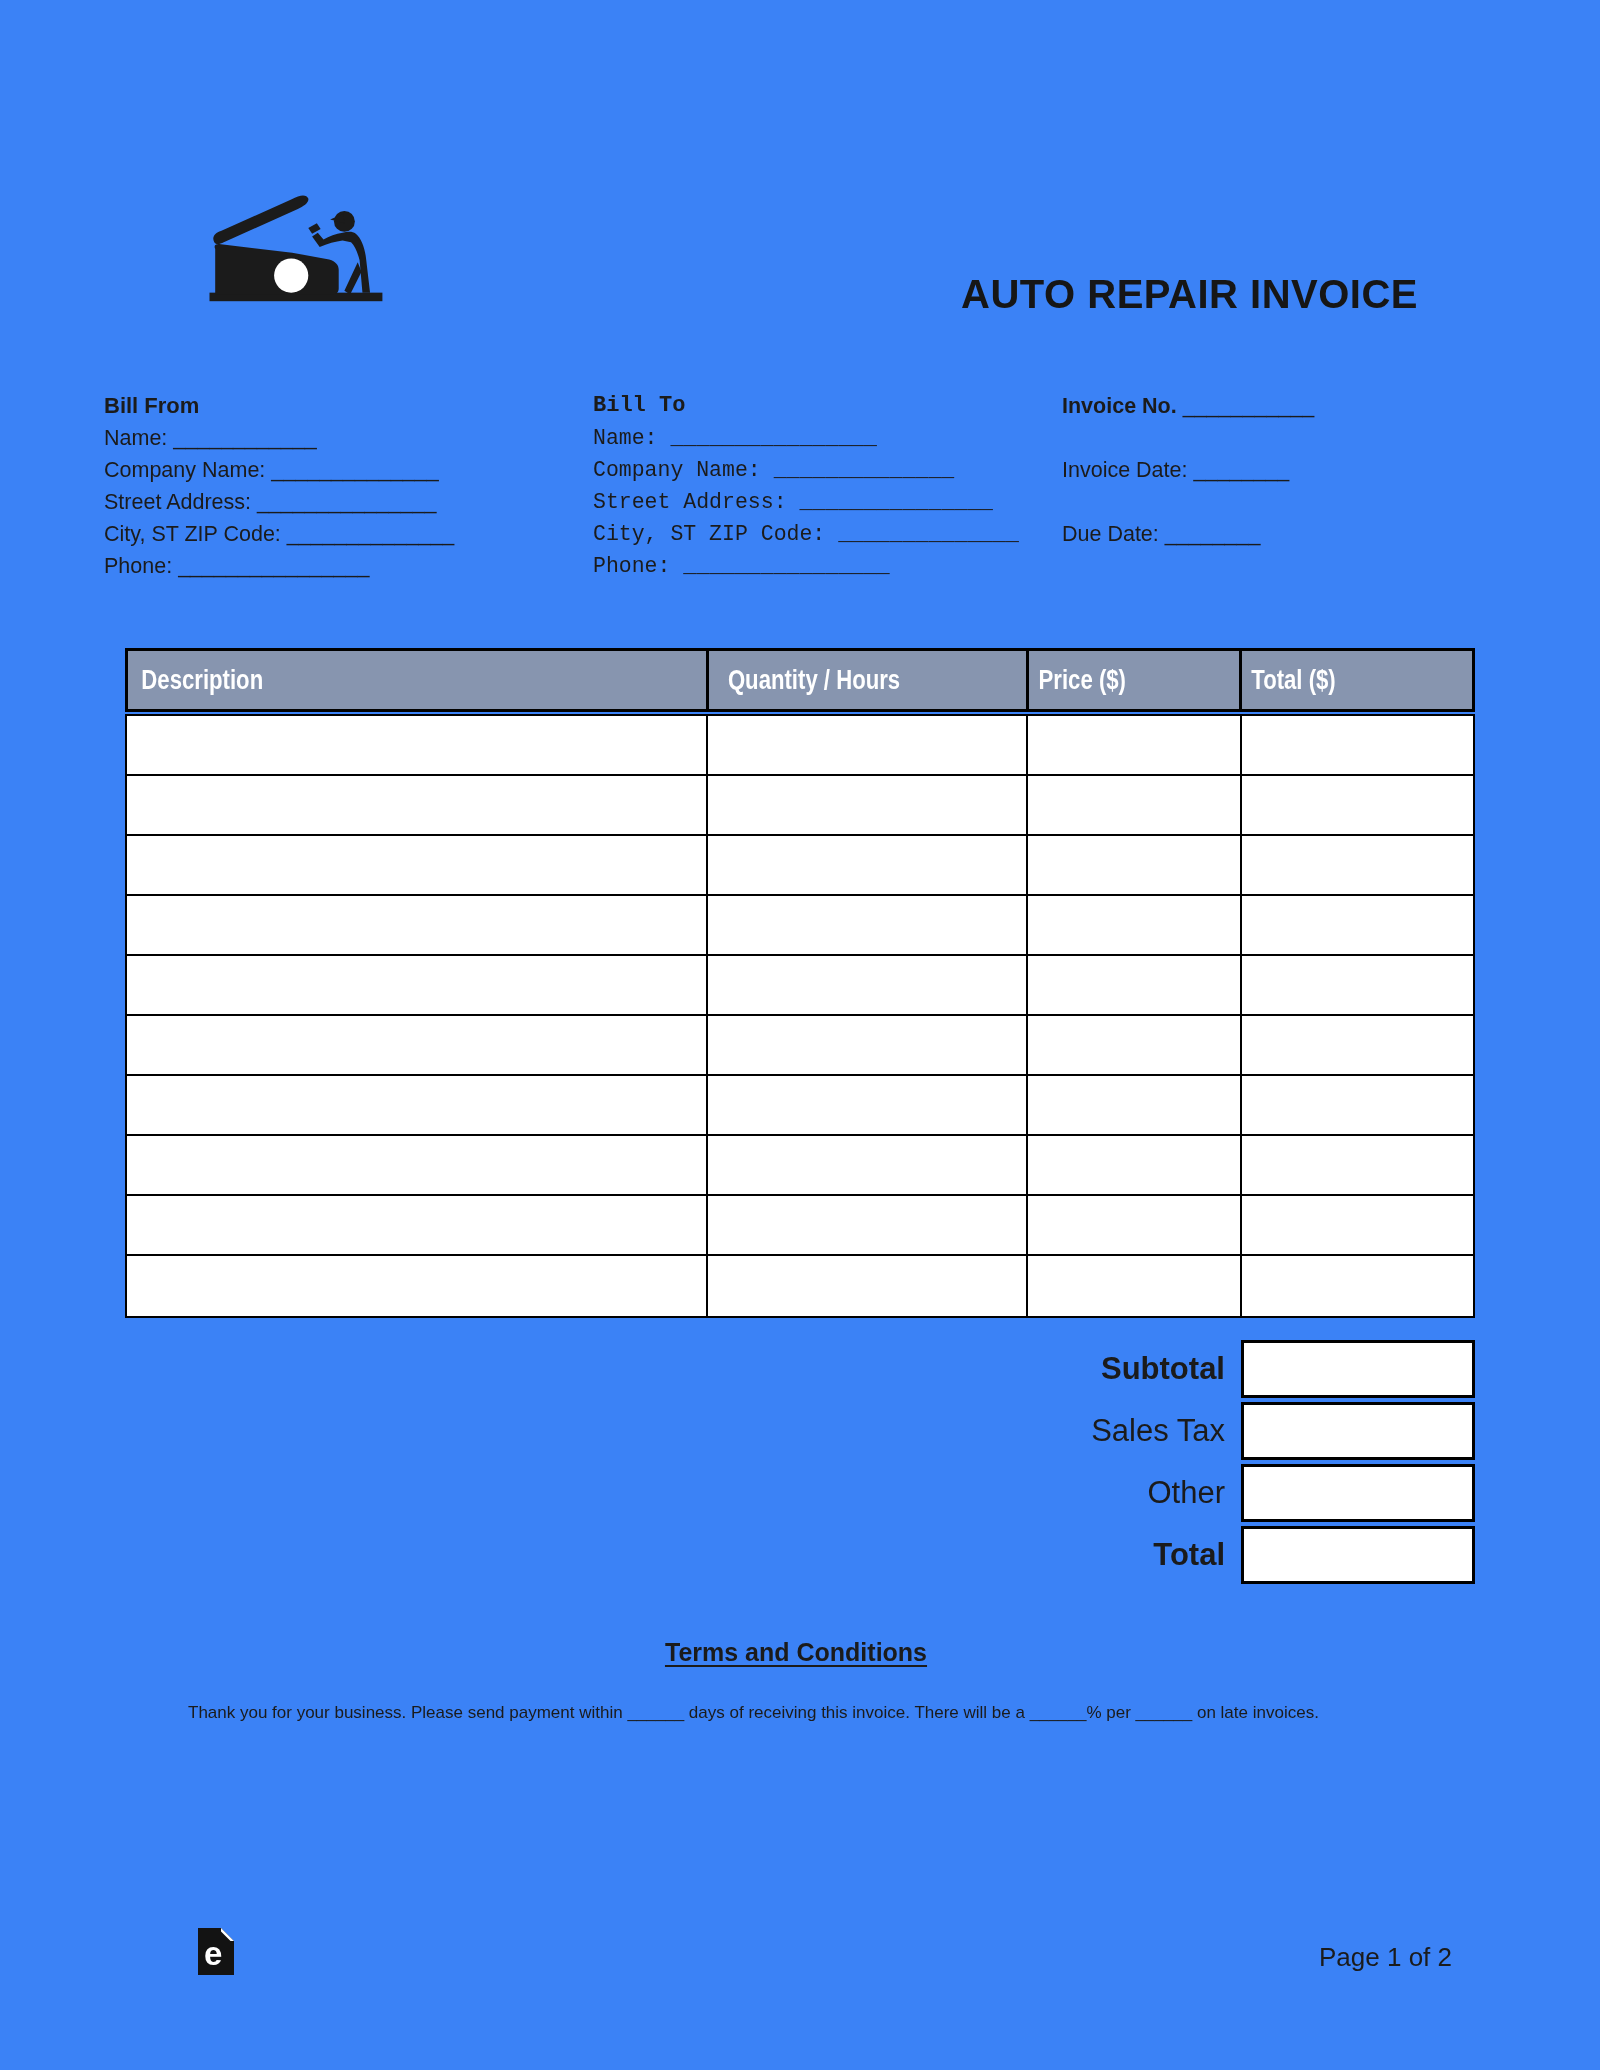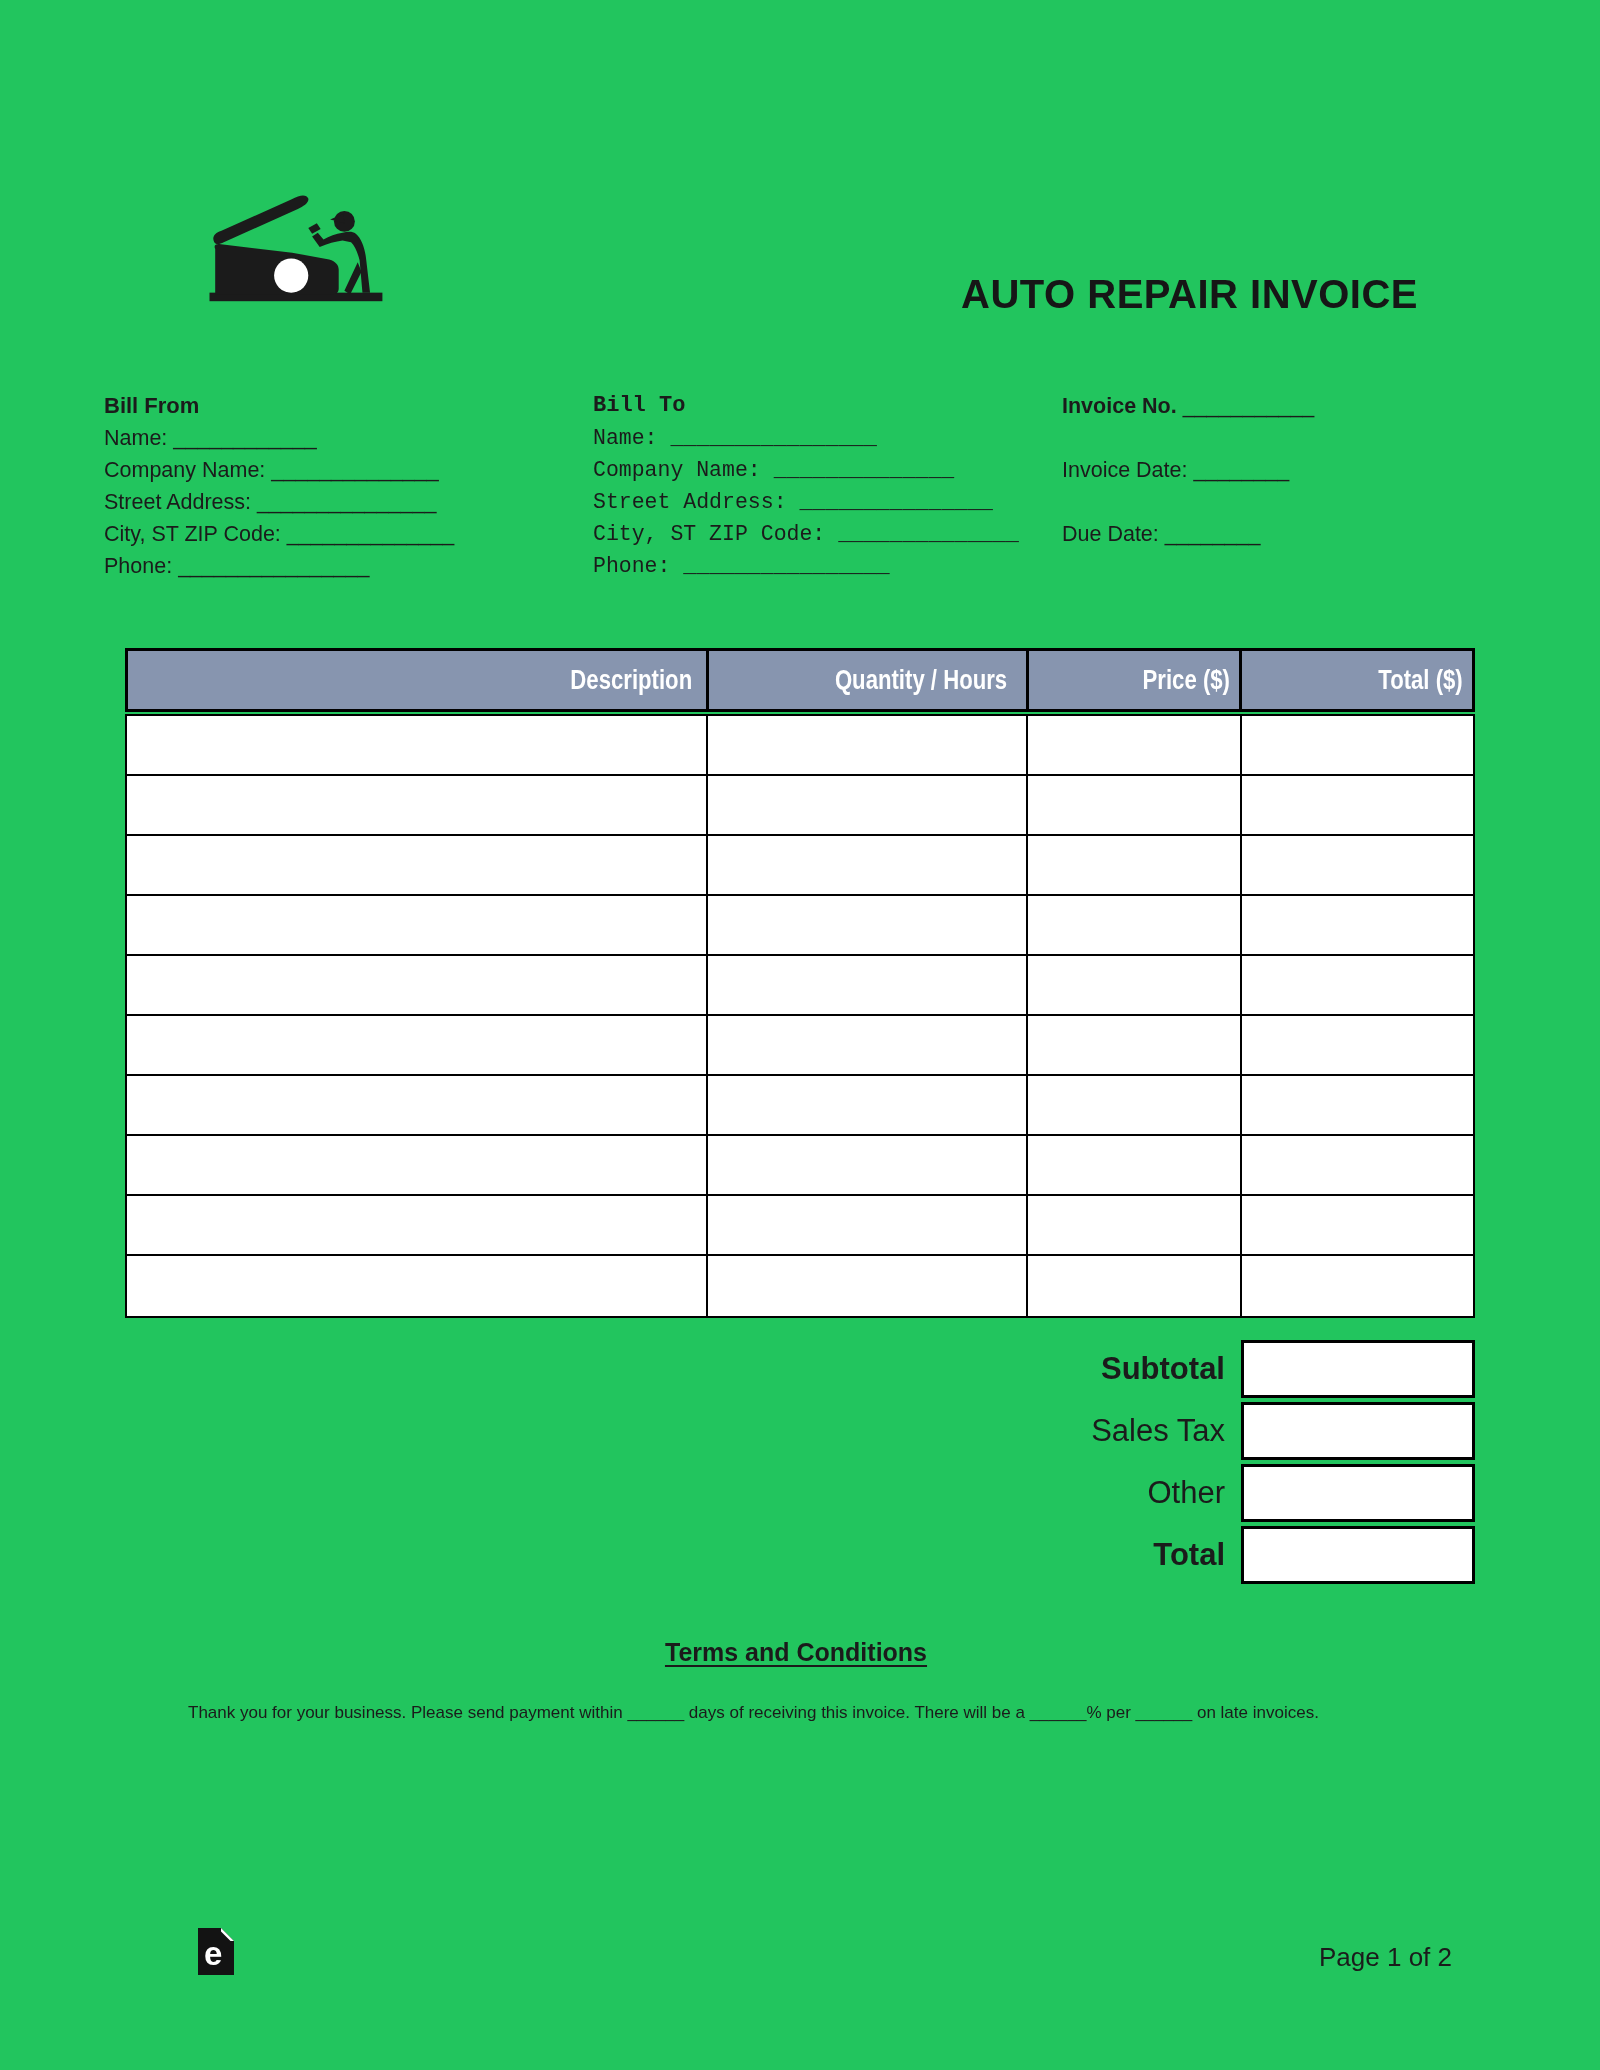--- a/index.html
+++ b/index.html
@@ -1,19 +1,19 @@
 <!DOCTYPE html>
 <html><head>
 <meta charset="utf-8">
 <style>
   * { margin:0; padding:0; box-sizing:border-box; }
   html,body { background:#ffffff; }
   body { font-family:"Liberation Sans", sans-serif; color:#1b1b1b; }
   .page {
-    position:relative; width:1600px; height:2070px; background:#22c55e;
+    position:relative; width:1600px; height:2070px; background:#3b82f6;
     overflow:hidden; margin:0 auto;
   }
 
   
   .logo { position:absolute; left:200px; top:148px; width:190px; height:162px; }
   .page-title {
     position:absolute; top:272px; left:800px; width:618px;
     text-align:right; font-size:40px; font-weight:bold; letter-spacing:.5px;
     white-space:nowrap; color:#161616;
   }
@@ -27,21 +27,21 @@
   .field-line { white-space:nowrap; }
   .meta-line { margin-bottom:32px; white-space:nowrap; }
   .meta-line .b { font-weight:bold; }
 
   
   .tbl-header {
     position:absolute; top:648px; left:125px; width:1350px; height:64px;
     display:flex; background:#8795AF; border:3px solid #000;
   }
   .tbl-header .hcell {
-    display:flex; align-items:center; justify-content:flex-end;
+    display:flex; align-items:center; justify-content:flex-start;
     color:#ffffff; font-weight:bold; font-size:27px; height:100%;
   }
   .tbl-header .hcell + .hcell { border-left:3px solid #000; }
   .hcell .squeeze { display:inline-block; transform:scaleX(.82); transform-origin:center; white-space:nowrap; }
 
   .col-desc  { width:43.0%; }
   .col-qty   { width:23.8%; }
   .col-price { width:15.9%; }
   .col-total { width:17.3%; }
 

